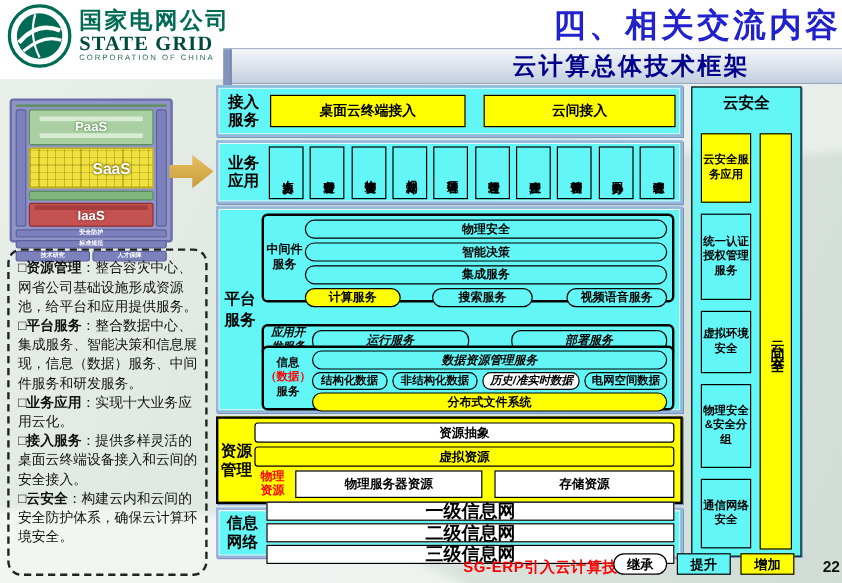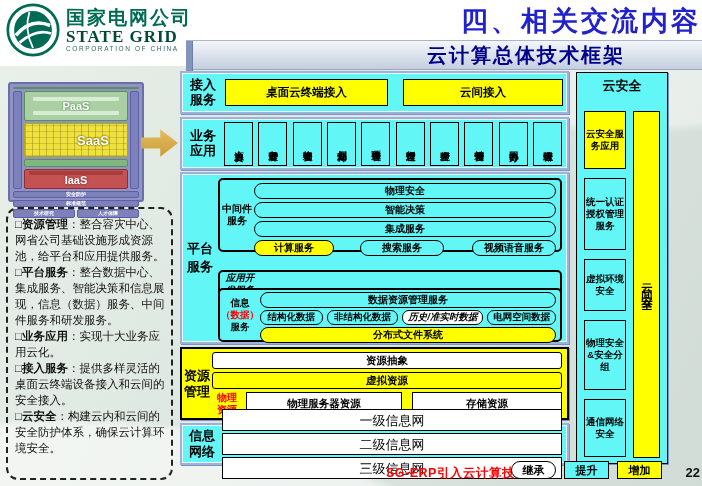--- a/index.html
+++ b/index.html
@@ -102,37 +102,37 @@
   .ad-run { width:130px; height:100%; }
   .ad-deploy { width:130px; height:100%; margin-left:35px; }
 
   .sp-info { top:114px; height:54px; }
   .sp-info .sp-label { width:40px; font-size:9.5px; }
   .lbl-red { color:#FF0000; }
   .sp-info-rows { flex:1; display:flex; flex-direction:column; gap:2px; padding:2px 4px 2px 0; }
   .info-data-row { display:flex; gap:4px; }
   .info-data-row .rrow { border-radius:7px; font-size:9.5px; }
   .idr-1 { flex:1.0; } .idr-2 { flex:1.15; } .idr-3 { flex:1.3; background:#fff !important;font-style:italic; } .idr-4 { flex:1.1; }
-  .info-top { flex:1; } .info-bottom { flex:1; background:#FFFF00; }
+  .info-top { flex:1;font-style:italic; } .info-bottom { flex:1; background:#FFFF00; }
 
   .pnl-resource { left:180px; top:347px; width:389px; height:73px; background:#FFFF00; border:2px solid #000; box-shadow:1px 1px 0 #7d93c2; display:flex; }
   .pnl-resource .plabel { width:40px; font-size:13px; line-height:1.2; }
   .res-rows { flex:1; display:flex; flex-direction:column; gap:3px; padding:3px 5px 3px 0; }
   .res-abstract { flex:1; background:#fff; border:1.5px solid #000; border-radius:3px; display:flex; align-items:center; justify-content:center; font-size:10.5px; font-weight:bold; }
   .res-virtual { flex:1; background:#FFFF00; border:1.5px solid #000; border-radius:3px; display:flex; align-items:center; justify-content:center; font-size:10.5px; font-weight:bold; }
   .res-phys { flex:1.5; display:flex; align-items:center; }
   .res-phys-label { width:30px; font-size:10px; font-weight:bold; color:#FF0000; line-height:1.15; text-align:center; }
   .res-box { height:100%; background:#fff; border:1.5px solid #000; display:flex; align-items:center; justify-content:center; font-size:10.5px; font-weight:bold; }
   .res-server { width:156px; margin-left:4px; }
   .res-storage { width:150px; margin-left:10px; }
 
   .pnl-network { left:180px; top:423px; width:389px; height:42px; display:flex; align-items:center; }
   .pnl-network .plabel { width:40px; font-size:13px; line-height:1.2; }
   .net-rows { flex:1; display:flex; flex-direction:column; gap:2px; padding-right:5px; }
-  .net-row { height:22px; background:#fff; border:1px solid #000; display:flex; align-items:center; justify-content:center; font-size:13px; font-weight:normal; line-height:1; }
+  .net-row { height:16px; background:#fff; border:1px solid #000; display:flex; align-items:center; justify-content:center; font-size:15px; font-weight:bold; line-height:1; }
 
   
   .sec-col { position:absolute; left:576px; top:72px; width:92px; height:392px;
     background:#63f6f6; border:1.5px solid #000; box-shadow:1px 1px 0 #7d93c2; }
   .sec-title { text-align:center; font-size:13px; font-weight:bold; padding-top:4px; }
   .sec-left { position:absolute; left:7px; top:38px; width:42px; display:flex; flex-direction:column; gap:9px; }
   .sec-box { border:1.5px solid #000; background:#63f6f6; display:flex; align-items:center; justify-content:center; text-align:center; font-size:9.5px; font-weight:bold; line-height:1.25; padding:1px; }
   .sec-box.yellow { background:#FFFF00; }
   .sb-1 { height:58px; } .sb-2 { height:72px; } .sb-3 { height:52px; } .sb-4 { height:70px; } .sb-5 { height:58px; }
   .sec-strip { position:absolute; left:56px; top:38px; width:27px; height:347px; background:#FFFF00; border:1.5px solid #000; display:flex; align-items:center; justify-content:center; }
@@ -265,20 +265,24 @@
         <div class="svc-row">
           <div class="rrow svc-calc">计算服务</div>
           <div class="rrow svc-search">搜索服务</div>
           <div class="rrow svc-video">视频语音服务</div>
         </div>
       </div>
     </div>
 
     <div class="subpanel sp-ad">
       <div class="sp-label">应用开<br>发服务</div>
+      <div class="sp-ad-rows">
+        <div class="rrow ad-run">运行服务</div>
+        <div class="rrow ad-deploy">部署服务</div>
+      </div>
     </div>
 
     <div class="subpanel sp-info">
       <div class="sp-label">
         <span>信息</span>
         <span class="lbl-red">（数据）</span>
         <span>服务</span>
       </div>
       <div class="sp-info-rows">
         <div class="rrow info-top">数据资源管理服务</div>

